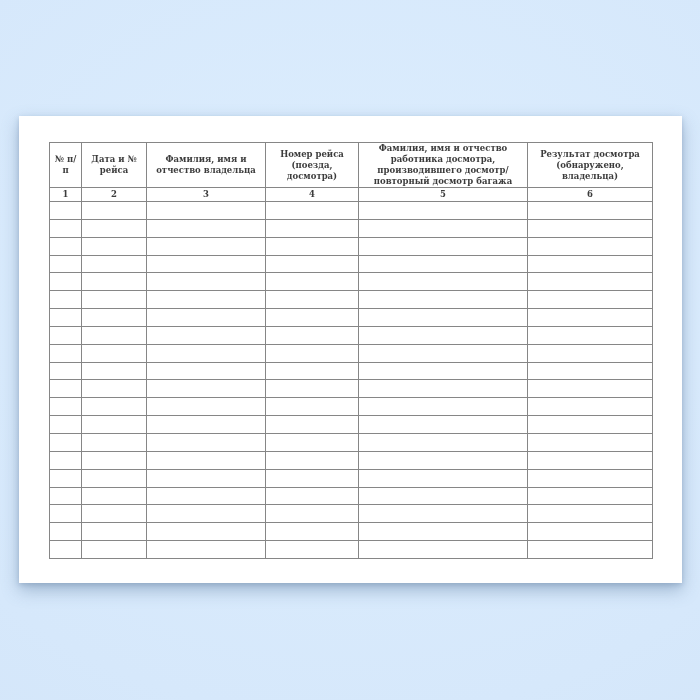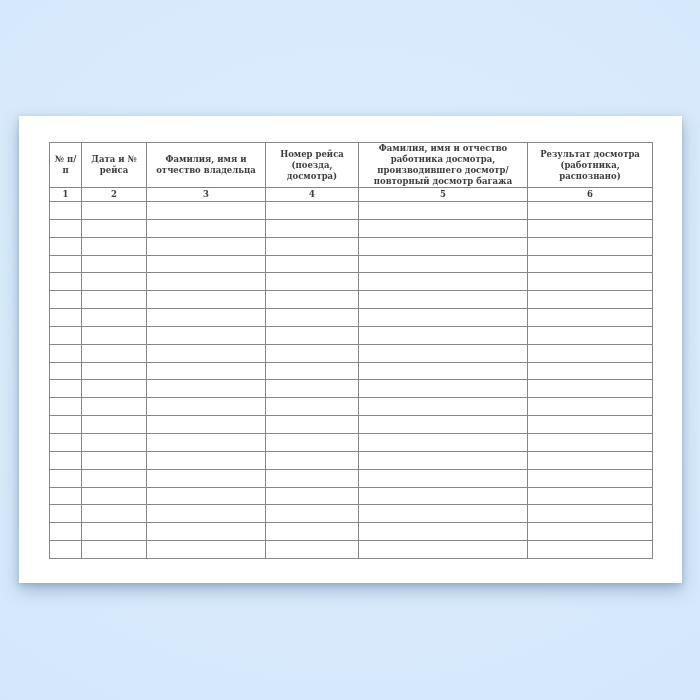--- a/index.html
+++ b/index.html
@@ -78,21 +78,21 @@
         <col class="c4">
         <col class="c5">
     </colgroup>
     <thead>
       <tr>
         <th>№ п/п</th>
         <th>Дата и № рейса</th>
         <th>Фамилия, имя и отчество владельца</th>
         <th>Номер рейса (поезда, досмотра)</th>
         <th>Фамилия, имя и отчество работника досмотра, производившего досмотр/повторный досмотр багажа</th>
-        <th>Результат досмотра (работника, распознано)</th>
+        <th>Результат досмотра (обнаружено, владельца)</th>
       </tr>
       <tr class="numrow">
         <td>1</td>
         <td>2</td>
         <td>3</td>
         <td>4</td>
         <td>5</td>
         <td>6</td>
       </tr>
     </thead>

